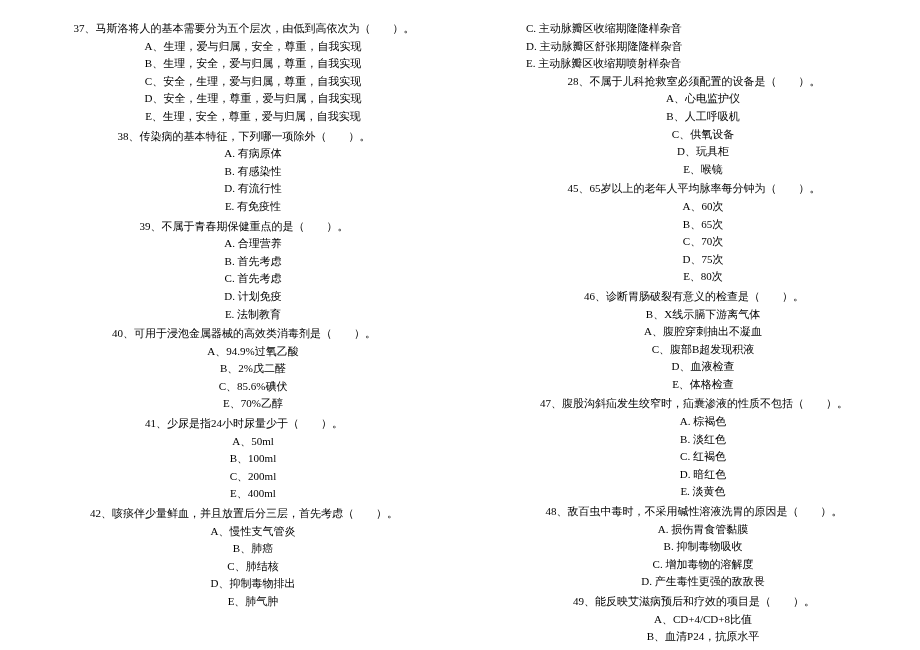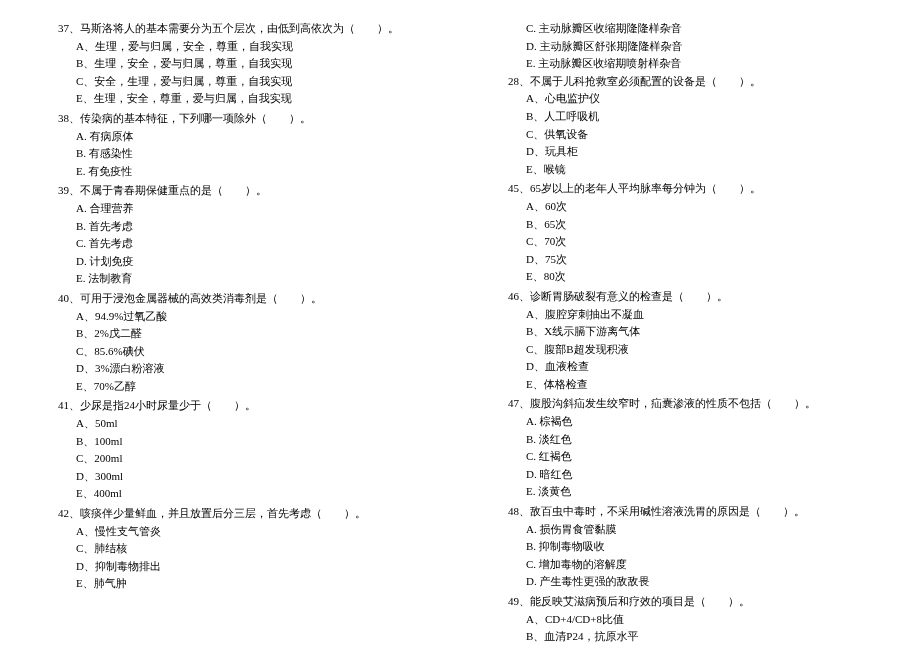--- a/index.html
+++ b/index.html
@@ -17,73 +17,75 @@
     }
     .columns {
       display: flex;
       gap: 60px;
     }
     .col {
       flex: 1;
     }
     .question {
       margin-bottom: 2px;
+      text-align: center;
     }
     .q-text {
       padding-left: 18px;
     }
     .option {
       padding-left: 36px;
     }
   </style>
 </head>
 <body>
 
 <div class="columns">
   <div class="col" id="left-col">
       <div class="question">
         <div class="q-text">37、马斯洛将人的基本需要分为五个层次，由低到高依次为（　　）。</div>
         <div class="option">A、生理，爱与归属，安全，尊重，自我实现</div>
         <div class="option">B、生理，安全，爱与归属，尊重，自我实现</div>
         <div class="option">C、安全，生理，爱与归属，尊重，自我实现</div>
+        <div class="option">D、安全，生理，尊重，爱与归属，自我实现</div>
         <div class="option">E、生理，安全，尊重，爱与归属，自我实现</div>
       </div>
       <div class="question">
         <div class="q-text">38、传染病的基本特征，下列哪一项除外（　　）。</div>
         <div class="option">A. 有病原体</div>
         <div class="option">B. 有感染性</div>
+        <div class="option">D. 有流行性</div>
         <div class="option">E. 有免疫性</div>
       </div>
       <div class="question">
         <div class="q-text">39、不属于青春期保健重点的是（　　）。</div>
         <div class="option">A. 合理营养</div>
         <div class="option">B. 首先考虑</div>
         <div class="option">C. 首先考虑</div>
         <div class="option">D. 计划免疫</div>
         <div class="option">E. 法制教育</div>
       </div>
       <div class="question">
         <div class="q-text">40、可用于浸泡金属器械的高效类消毒剂是（　　）。</div>
         <div class="option">A、94.9%过氧乙酸</div>
         <div class="option">B、2%戊二醛</div>
         <div class="option">C、85.6%碘伏</div>
-        <div class="option">D、3%漂白粉溶液</div>
         <div class="option">E、70%乙醇</div>
       </div>
       <div class="question">
         <div class="q-text">41、少尿是指24小时尿量少于（　　）。</div>
         <div class="option">A、50ml</div>
         <div class="option">B、100ml</div>
         <div class="option">C、200ml</div>
-        <div class="option">D、300ml</div>
         <div class="option">E、400ml</div>
       </div>
       <div class="question">
         <div class="q-text">42、咳痰伴少量鲜血，并且放置后分三层，首先考虑（　　）。</div>
         <div class="option">A、慢性支气管炎</div>
+        <div class="option">B、肺癌</div>
         <div class="option">C、肺结核</div>
         <div class="option">D、抑制毒物排出</div>
         <div class="option">E、肺气肿</div>
       </div>
     </div>
   <div class="col" id="right-col">
       <div class="option">C. 主动脉瓣区收缩期隆隆样杂音</div>
       <div class="option">D. 主动脉瓣区舒张期隆隆样杂音</div>
       <div class="option">E. 主动脉瓣区收缩期喷射样杂音</div>
       <div class="question">
@@ -97,22 +99,22 @@
       <div class="question">
         <div class="q-text">45、65岁以上的老年人平均脉率每分钟为（　　）。</div>
         <div class="option">A、60次</div>
         <div class="option">B、65次</div>
         <div class="option">C、70次</div>
         <div class="option">D、75次</div>
         <div class="option">E、80次</div>
       </div>
       <div class="question">
         <div class="q-text">46、诊断胃肠破裂有意义的检查是（　　）。</div>
+        <div class="option">B、X线示膈下游离气体</div>
         <div class="option">A、腹腔穿刺抽出不凝血</div>
-        <div class="option">B、X线示膈下游离气体</div>
         <div class="option">C、腹部B超发现积液</div>
         <div class="option">D、血液检查</div>
         <div class="option">E、体格检查</div>
       </div>
       <div class="question">
         <div class="q-text">47、腹股沟斜疝发生绞窄时，疝囊渗液的性质不包括（　　）。</div>
         <div class="option">A. 棕褐色</div>
         <div class="option">B. 淡红色</div>
         <div class="option">C. 红褐色</div>
         <div class="option">D. 暗红色</div>

